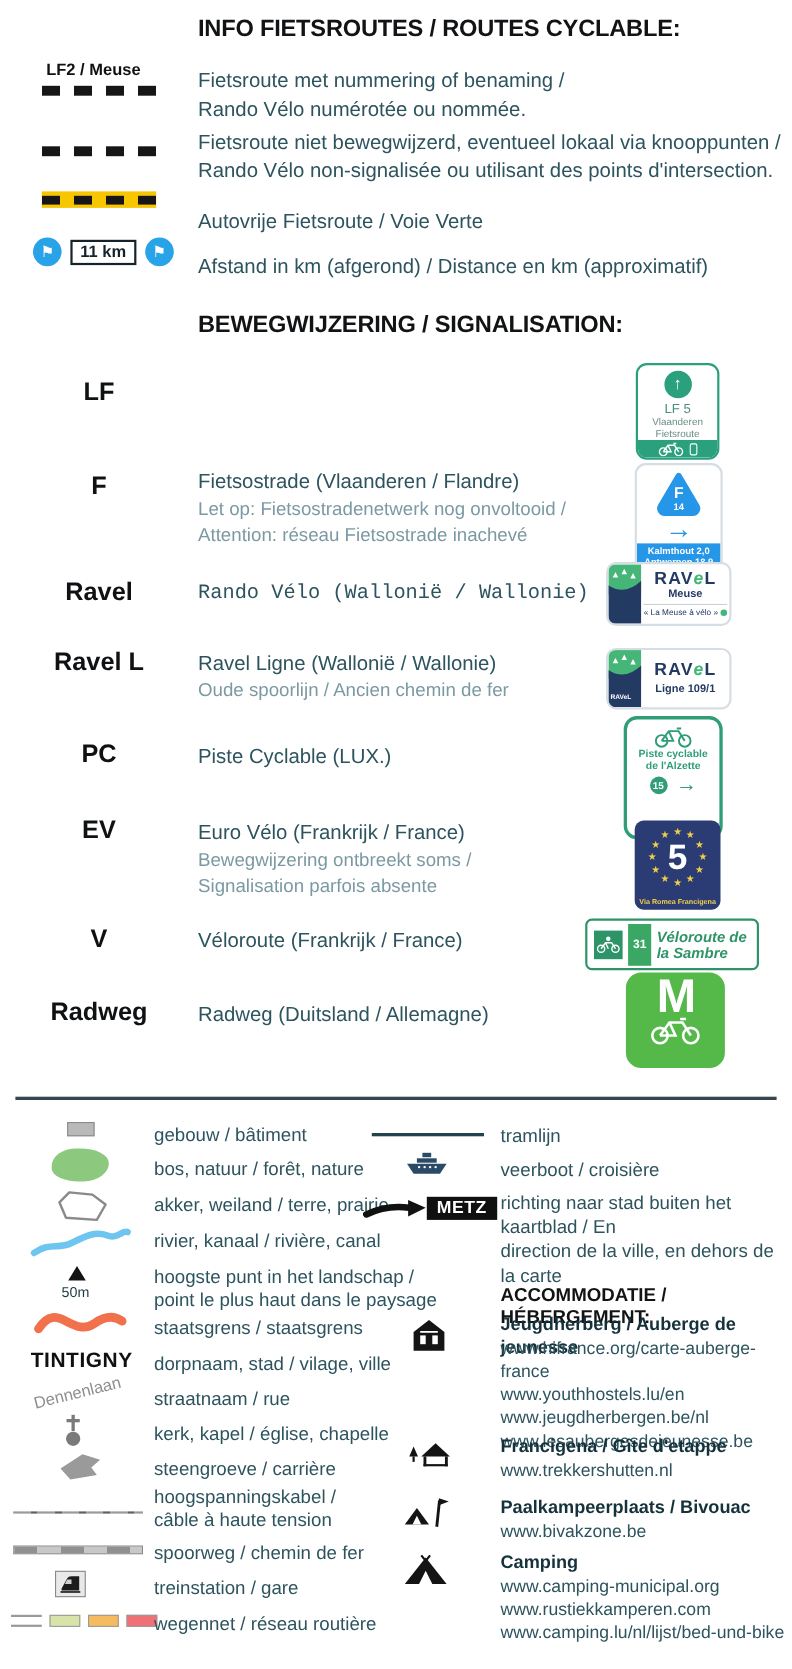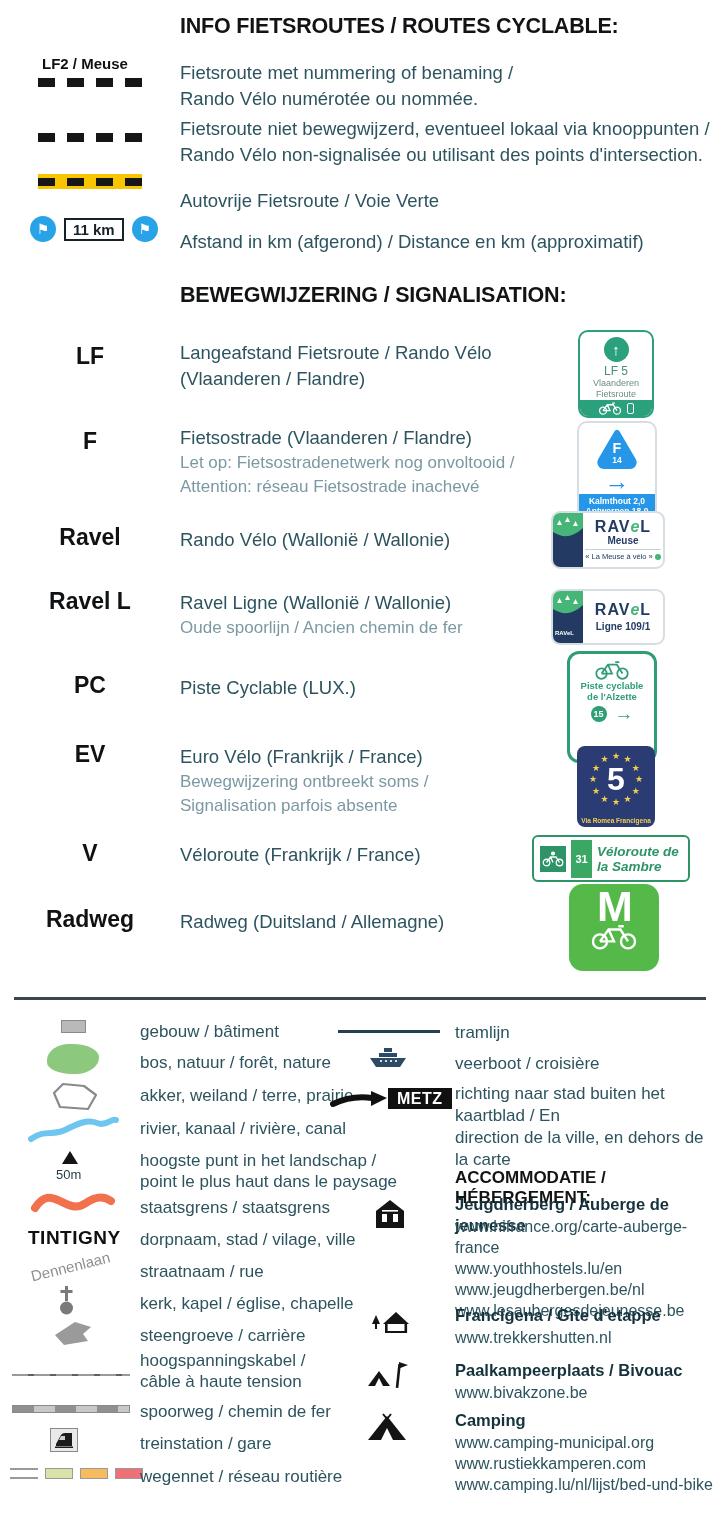--- a/index.html
+++ b/index.html
@@ -120,24 +120,20 @@
   <div class="abs" style="left:30px;top:216px;white-space:nowrap;">
     <span class="flag">⚑</span><span class="kmbox">11 km</span><span class="flag">⚑</span>
   </div>
   <div class="abs txt" style="left:180px;top:229px;width:530px;">
     <div>Afstand in km (afgerond) / Distance en km (approximatif)</div>
   </div>
 
   <div class="abs h1" style="left:180px;top:283px;">BEWEGWIJZERING / SIGNALISATION:</div>
 
   <div class="abs code" style="left:30px;top:343px;">LF</div>
-  <div class="abs txt" style="left:180px;top:340px;width:370px;">
-    <div>Langeafstand Fietsroute / Rando Vélo</div>
-    <div>(Vlaanderen / Flandre)</div>
-  </div>
   <div class="abs plate sign-lf" style="left:578px;top:330px;width:76px;height:88px;">
     <div class="lf-circle">↑</div>
     <div class="lf-route">LF 5</div>
     <div class="lf-small">Vlaanderen</div>
     <div class="lf-small">Fietsroute</div>
     <div class="lf-bar">
       <svg width="24" height="14" viewBox="0 0 44 26">
           <g fill="none" stroke="#fff" stroke-width="2.4">
             <circle cx="9" cy="18" r="6.5"></circle>
             <circle cx="35" cy="18" r="6.5"></circle>
@@ -161,21 +157,21 @@
       <text x="24" y="38" text-anchor="middle" font-size="9" font-weight="bold" fill="#fff">14</text>
     </svg>
     <div class="f-arrow">→</div>
     <div class="f-bar">
       <div>Kalmthout 2,0</div>
       <div>Antwerpen 18,9</div>
     </div>
   </div>
 
   <div class="abs code" style="left:30px;top:524px;">Ravel</div>
-  <div class="abs txt" style="left:180px;top:527px;width:370px;">
+  <div class="abs txt" style="left:180px;top:527px;width:370px;font-family:Liberation Mono, monospace;">
     <div>Rando Vélo (Wallonië / Wallonie)</div>
   </div>
   <div class="abs plate sign-rav" style="left:551px;top:511px;width:114px;height:58px;">
     <svg width="30" height="54" viewBox="0 0 30 54" style="flex:0 0 auto;">
       <rect width="30" height="28" fill="#45b578"></rect>
       <path d="M4 12 l2.5 -5 l2.5 5 Z M12 9 l2.5 -5 l2.5 5 Z M20 13 l2.5 -5 l2.5 5 Z" fill="#fff"></path>
       <path d="M0 19 Q15 29 30 15 L30 54 L0 54 Z" fill="#233a63"></path>
     </svg>
     <div class="rav-right">
       <div class="rav-brand"><span>RAV</span><span class="e">e</span><span>L</span></div>

